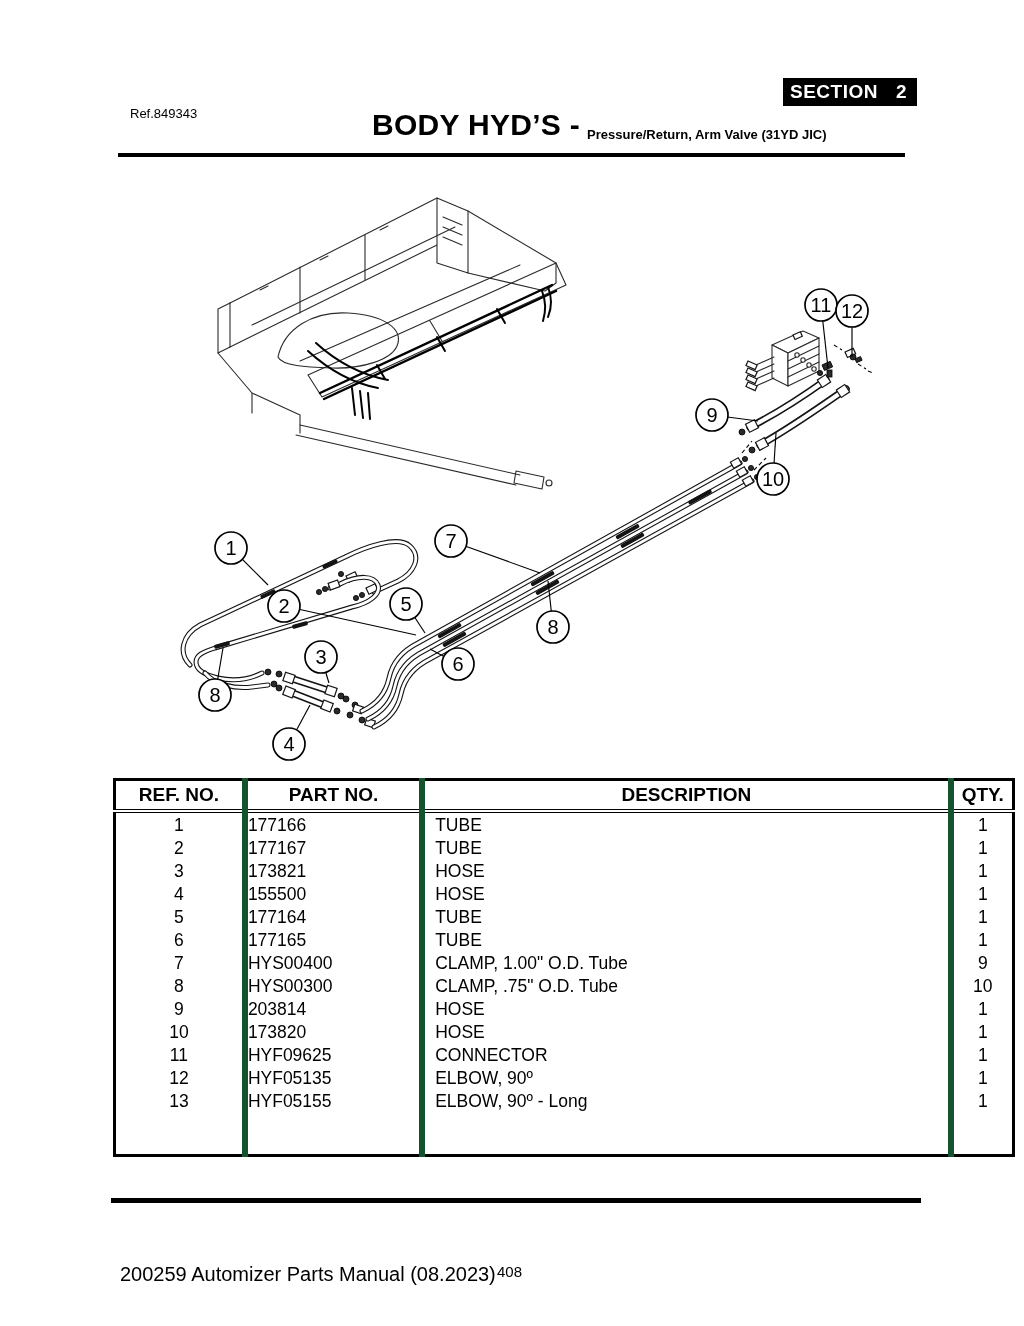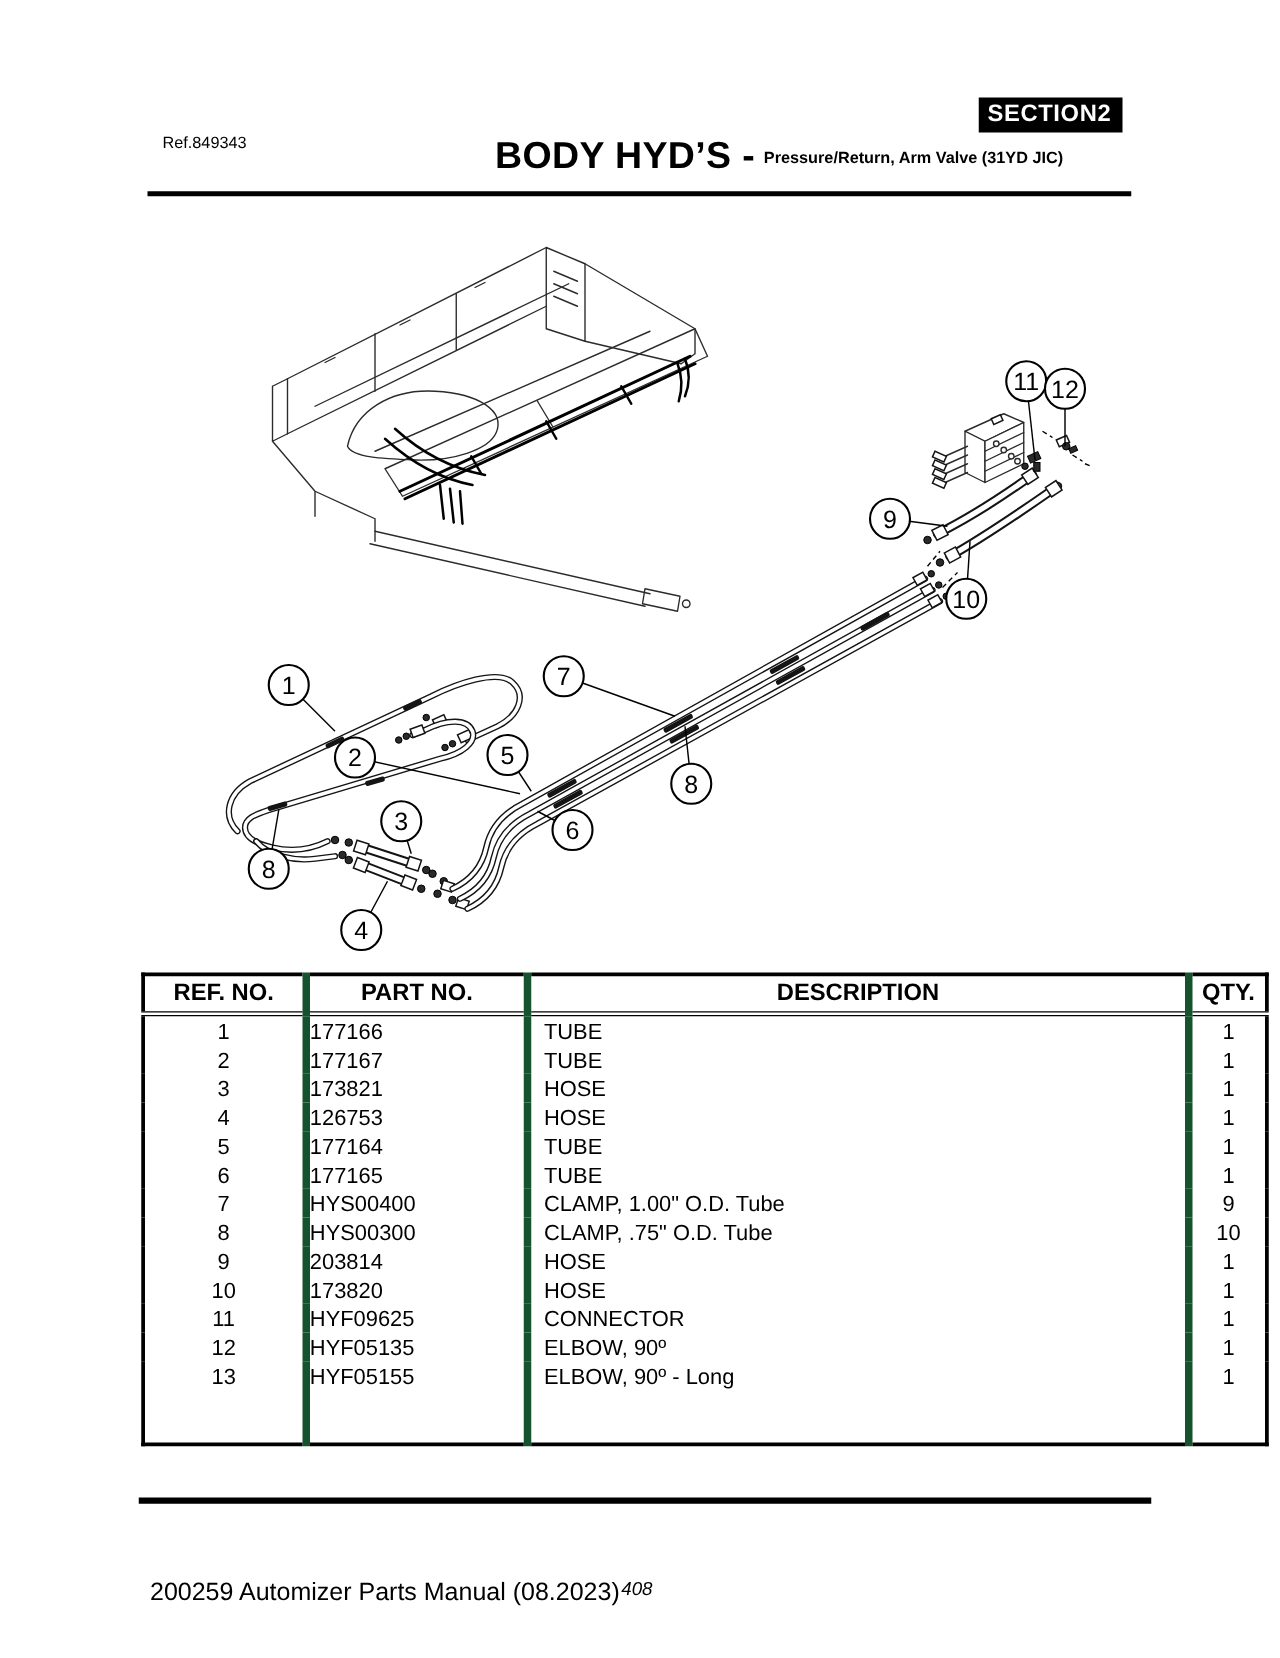--- a/index.html
+++ b/index.html
@@ -1,28 +1,28 @@
 <!DOCTYPE html>
 <html><head>
 <meta charset="utf-8">
 <style>
   html,body{margin:0;padding:0;background:#ffffff;}
   body{width:1024px;height:1326px;position:relative;font-family:"Liberation Sans",sans-serif;color:#000;overflow:hidden;}
   .page{position:absolute;inset:0;background:#fff;}
   .ref-note{position:absolute;left:130px;top:106px;font-size:13px;}
-  .section-box{position:absolute;left:783px;top:78px;width:115px;height:28px;background:#000;color:#fff;
+  .section-box{position:absolute;left:783px;top:78px;width:134px;height:28px;background:#000;color:#fff;
     display:flex;align-items:center;justify-content:space-between;box-sizing:border-box;
     padding:0 10px 0 7px;font-weight:bold;font-size:19px;letter-spacing:0.5px;}
-  .title-row{position:absolute;left:396px;top:108px;width:540px;display:flex;align-items:center;white-space:nowrap;}
+  .title-row{position:absolute;left:372px;top:108px;width:540px;display:flex;align-items:flex-end;white-space:nowrap;}
   .title-main{font-size:30px;font-weight:bold;letter-spacing:0.3px;}
   .title-sub{font-size:13px;font-weight:bold;margin-left:7px;}
   .rule-top{position:absolute;left:118px;top:153px;width:787px;height:4px;background:#000;}
   .rule-bottom{position:absolute;left:111px;top:1198px;width:810px;height:5px;background:#000;}
   .footer-left{position:absolute;left:120px;top:1263px;font-size:20px;}
-  .footer-page{position:absolute;left:497px;top:1263px;font-size:15px;font-style:italic;}
+  .footer-page{position:absolute;left:497px;top:1263px;font-size:15px;}
 
   .diagram-svg{position:absolute;left:0;top:175px;width:1024px;height:600px;}
   .ln{fill:none;stroke:#2b2b2b;stroke-width:1.1;stroke-linejoin:round;stroke-linecap:round;}
   .lnf{fill:#fff;stroke:#2b2b2b;stroke-width:1.1;stroke-linejoin:round;}
   .dark{fill:none;stroke:#000;stroke-width:2.4;stroke-linecap:round;}
   .dk2{fill:none;stroke:#000;stroke-width:2;stroke-linecap:round;}
   .tube-o{fill:none;stroke:#141414;stroke-width:5;stroke-linecap:round;}
   .tube-i{fill:none;stroke:#ffffff;stroke-width:2.8;stroke-linecap:round;}
   .hose-o{fill:none;stroke:#141414;stroke-width:7.5;stroke-linecap:round;}
   .hose-i{fill:none;stroke:#ffffff;stroke-width:4.2;stroke-linecap:round;}
@@ -376,21 +376,21 @@
         <td class="qty col-qty">1</td>
       </tr>
       <tr>
         <td class="ref">3</td>
         <td class="part col-part">173821</td>
         <td class="desc col-desc">HOSE</td>
         <td class="qty col-qty">1</td>
       </tr>
       <tr>
         <td class="ref">4</td>
-        <td class="part col-part">126753</td>
+        <td class="part col-part">155500</td>
         <td class="desc col-desc">HOSE</td>
         <td class="qty col-qty">1</td>
       </tr>
       <tr>
         <td class="ref">5</td>
         <td class="part col-part">177164</td>
         <td class="desc col-desc">TUBE</td>
         <td class="qty col-qty">1</td>
       </tr>
       <tr>

